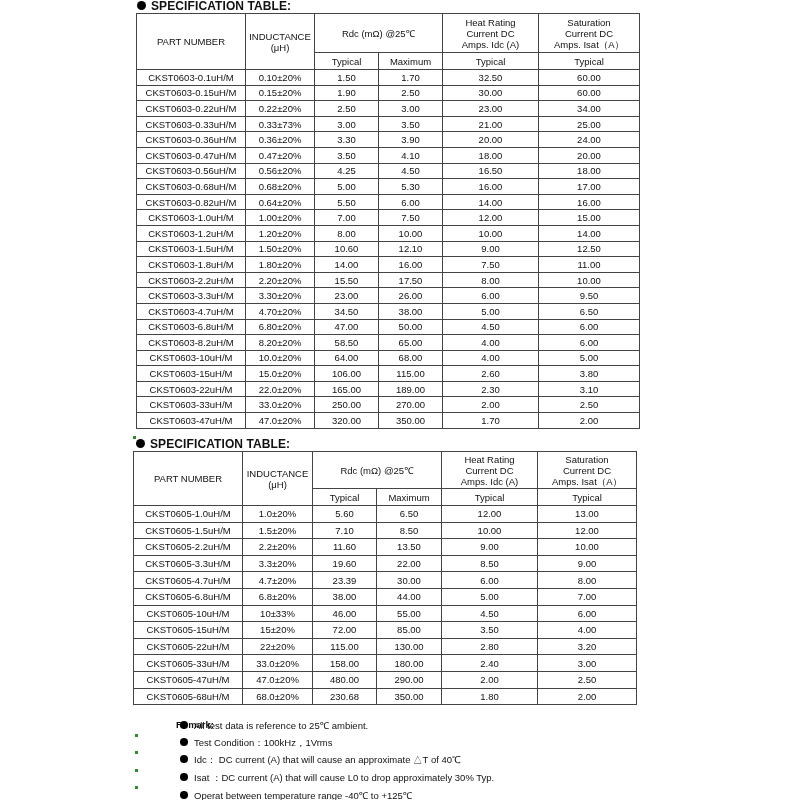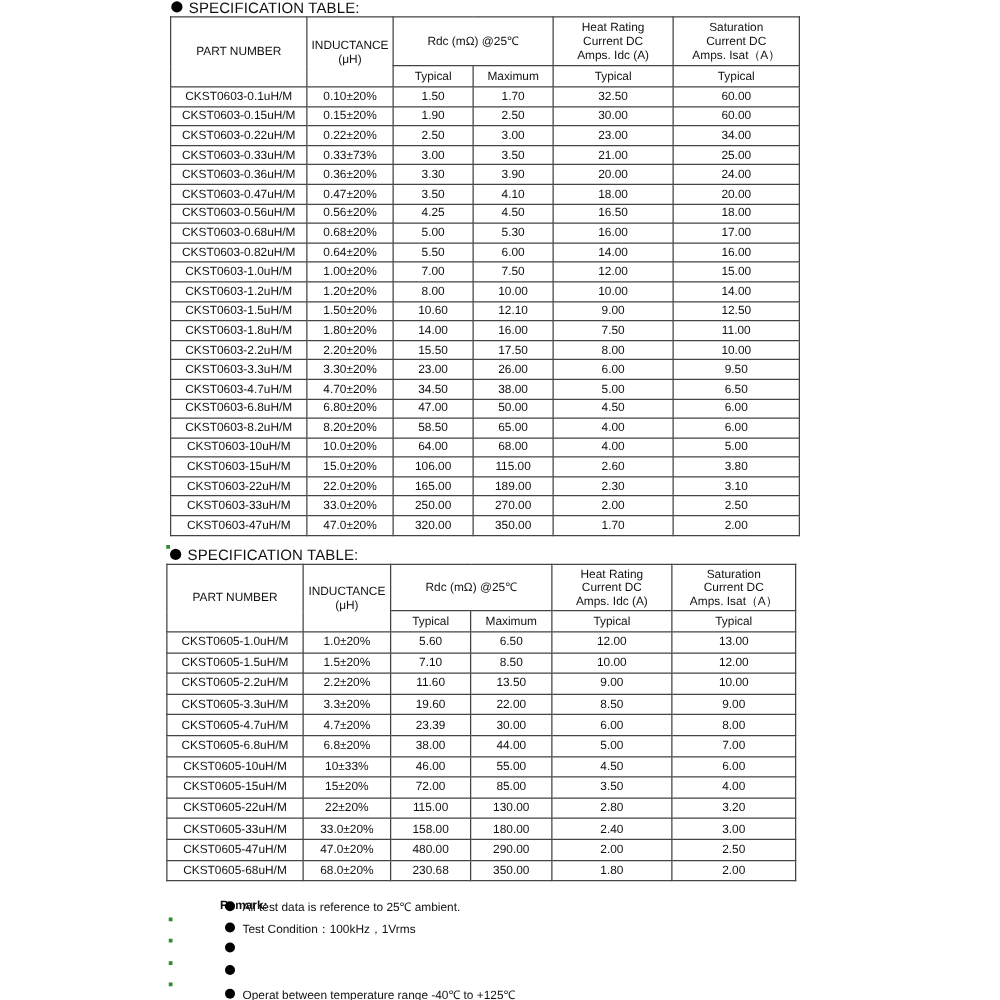--- a/index.html
+++ b/index.html
@@ -1,18 +1,18 @@
 <!DOCTYPE html>
 <html><head>
 <meta charset="utf-8">
 <style>
   html, body { margin: 0; padding: 0; background: #ffffff; }
   body { width: 800px; height: 800px; position: relative; overflow: hidden;
          font-family: "Liberation Sans", sans-serif; color: #111; }
-  .section-title { position: absolute; font-weight: normal; font-size: 12px; letter-spacing: 0.1px; }
+  .section-title { position: absolute; font-weight: bold; font-size: 12px; letter-spacing: 0.1px; }
   .bullet { display: inline-block; width: 9px; height: 9px; border-radius: 50%; background: #000; margin-right: 5px; vertical-align: 0px; }
   .green-mark { position: absolute; width: 3px; height: 3px; background: #2e8b2e; }
   table.spec { position: absolute; border-collapse: collapse; table-layout: fixed; font-size: 9.5px; }
   table.spec td, table.spec th { border: 1px solid #444; text-align: center; padding: 0; line-height: 11px; }
   table.spec th { font-weight: normal; font-size: 9.5px; }
   table.spec td { height: 14.6px; }
   #t1 { left: 136px; top: 13px; width: 503px; }
   #t2 { left: 133px; top: 451px; width: 503px; }
   #t2 td { height: 15.6px; }
   .remarks { position: absolute; left: 136px; top: 719px; font-size: 9.5px; }
@@ -373,23 +373,23 @@
   <div class="remark-row">
     <span class="remark-label">Remark:</span>
     <span class="remark-item"><span class="bullet"></span><span>All test data is reference to 25℃ ambient.</span></span>
   </div>
   <div class="remark-row">
     <span class="green-mark" style="left:-1px; top:-3px;"></span>
     <span class="remark-item"><span class="bullet"></span><span>Test Condition：100kHz，1Vrms</span></span>
   </div>
   <div class="remark-row">
     <span class="green-mark" style="left:-1px; top:-3px;"></span>
-    <span class="remark-item"><span class="bullet"></span></span>
+    <span class="remark-item"><span class="bullet"></span><span>Idc：  DC current (A) that will cause an approximate △T of 40℃</span></span>
   </div>
   <div class="remark-row">
     <span class="green-mark" style="left:-1px; top:-3px;"></span>
-    <span class="remark-item"><span class="bullet"></span></span>
+    <span class="remark-item"><span class="bullet"></span><span>Isat ：DC current (A) that will cause L0 to drop approximately 30% Typ.</span></span>
   </div>
   <div class="remark-row">
     <span class="green-mark" style="left:-1px; top:-3px;"></span>
     <span class="remark-item"><span class="bullet"></span><span>Operat between temperature range -40℃ to +125℃</span></span>
   </div>
 </div>
 
 </body></html>

